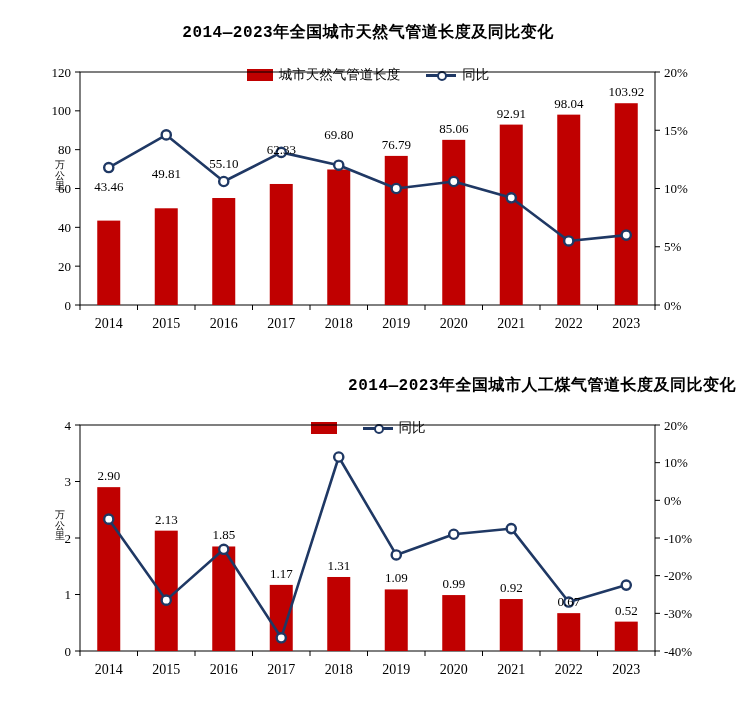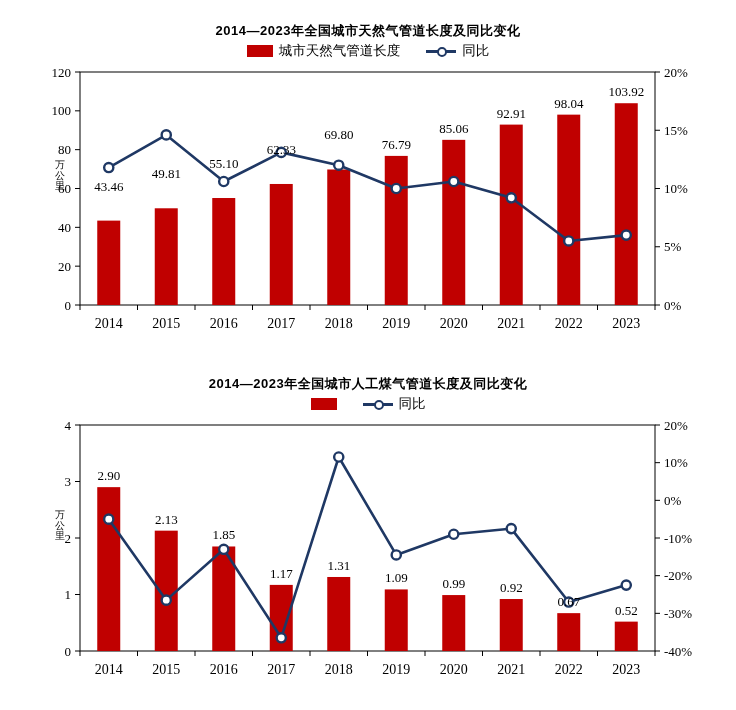--- a/index.html
+++ b/index.html
@@ -17,34 +17,34 @@
   }
   .chart-block {
     position: relative;
     width: 736px;
   }
   #chart1 { height: 355px; }
   #chart2 { height: 355px; }
 
   .chart-title {
     text-align: center;
-    font-size: 13px;
+    font-size: 16px;
     font-weight: bold;
-    font-family: Liberation Sans, sans-serif;
+    font-family: Liberation Mono, monospace;
     letter-spacing: 0.5px;
     padding-top: 22px;
   }
-  #chart2 .chart-title { padding-top: 20px; }
+  #chart2 .chart-title { padding-top: 20px; text-align: right; }
 
   .legend {
     display: flex;
     justify-content: center;
     align-items: center;
     gap: 26px;
-    margin-top: 2px;
+    margin-top: 23px;
     font-size: 13.5px;
   }
   .legend-item {
     display: flex;
     align-items: center;
     gap: 6px;
   }
   .legend-swatch-bar {
     width: 26px;
     height: 12px;

